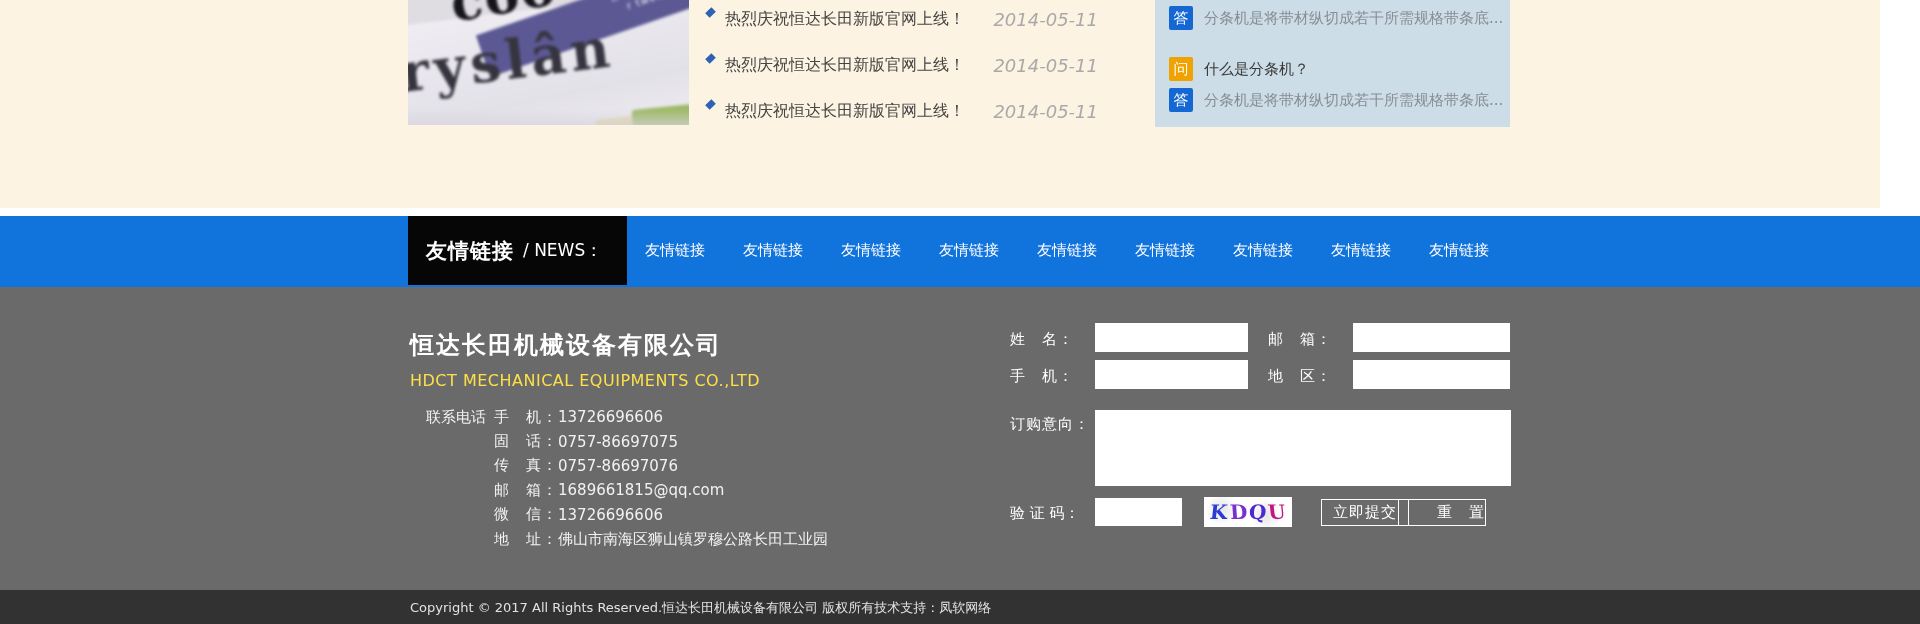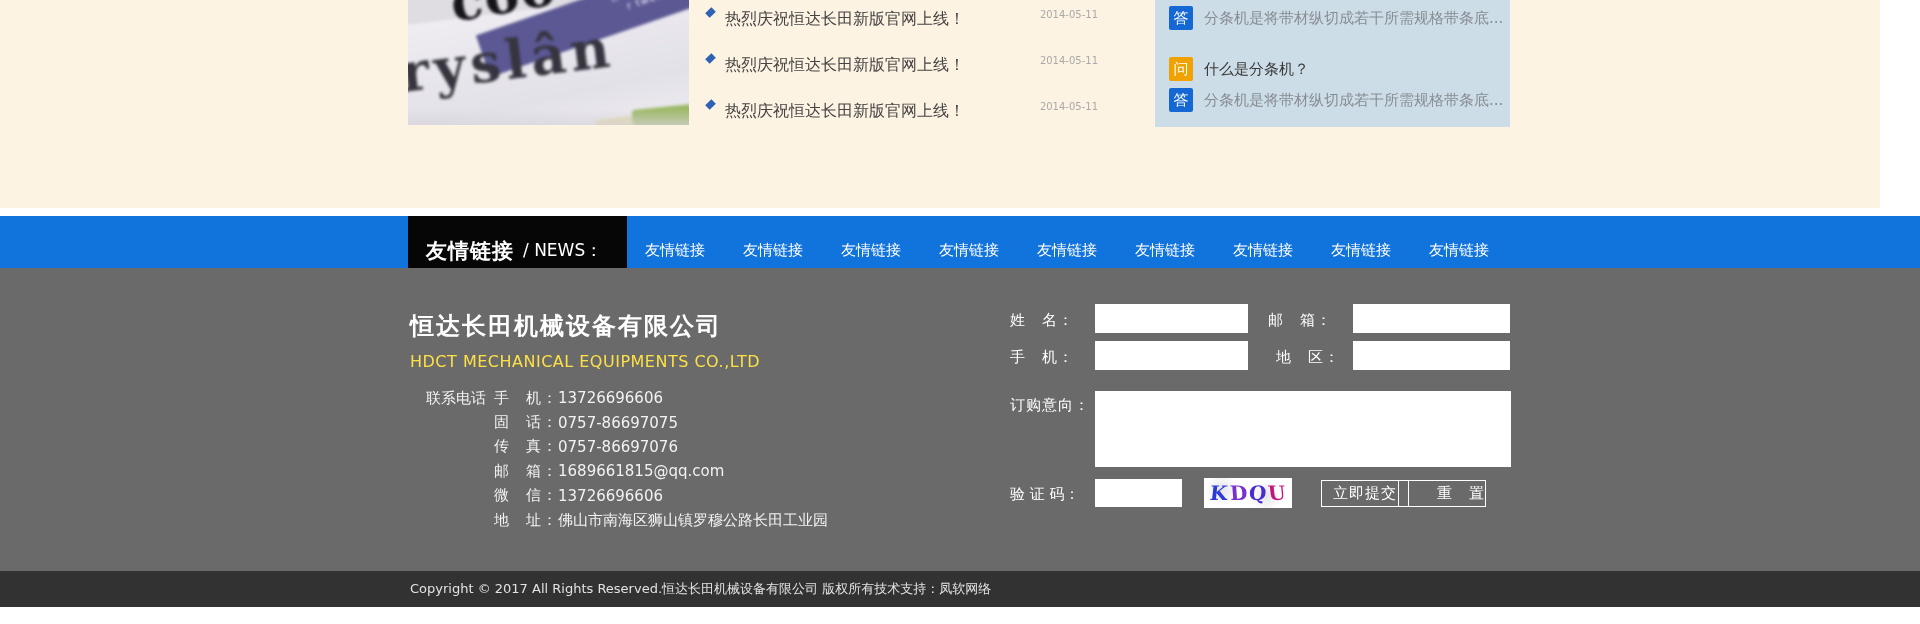--- a/index.html
+++ b/index.html
@@ -20,35 +20,35 @@
   .np-masthead { position:absolute; left:2px; top:38px; font-family:"DejaVu Serif","Liberation Serif",serif; font-weight:bold; font-size:54px; color:#36343e; transform:rotate(-7deg); letter-spacing:5px; }
   .np-blob-green { position:absolute; right:6px; bottom:-6px; width:60px; height:34px; background:#9db967; border-radius:4px; transform:rotate(-6deg); }
   .np-blob-cream { position:absolute; right:48px; bottom:-12px; width:54px; height:30px; background:#e4d9a8; border-radius:4px; transform:rotate(-6deg); }
   .np-fold { position:absolute; left:0; bottom:0; width:100%; height:26px; background:linear-gradient(180deg,rgba(230,228,234,0) 0%,#d6d3db 90%); }
 
   .news-list { position:absolute; left:297px; top:0; width:391px; }
   .news-item { display:flex; align-items:flex-start; height:26px; margin-bottom:20px; cursor:pointer; }
   .news-item:first-child { margin-top:9px; }
   .bullet { width:7px; height:7px; background:#2d62b5; transform:rotate(45deg) scale(0.9,1.25); margin-right:11px; flex-shrink:0; }
   .news-title { font-size:16px; color:#454545; white-space:nowrap; }
-  .news-date { margin-left:auto; font-size:10px; color:#a9a9a9; }
+  .news-date { margin-left:auto; font-size:18px; color:#a9a9a9;font-style:italic; }
 
   .qa-box { position:absolute; left:745px; top:0; width:355px; height:127px; background:#cddde7; }
   .qa-row { position:absolute; left:14px; right:8px; display:flex; align-items:center; white-space:nowrap; overflow:hidden; }
   .qa-row-1 { top:6px; }
   .qa-row-2 { top:57px; cursor:pointer; }
   .qa-row-3 { top:88px; }
   .badge { display:inline-block; width:24px; height:24px; line-height:24px; text-align:center; color:#fff; font-size:15px; border-radius:2px; margin-right:11px; flex-shrink:0; }
   .badge-a { background:#1568d4; }
   .badge-q { background:#efa200; }
   .qa-answer-text { font-size:15px; color:#878d93; }
   .qa-question-text { font-size:15px; color:#3a3a3a; }
 
   
-  .links-bar { height:52px; background:#1173dc; margin-top:8px; position:relative; }
+  .links-bar { height:71px; background:#1173dc; margin-top:8px; position:relative; }
   .links-title-box { position:absolute; left:-2px; top:0; width:219px; height:69px; background:#060606; display:flex; align-items:center; padding-left:18px; }
   .links-title { font-size:21px; font-weight:bold; color:#fff; letter-spacing:1px; }
   .links-subtitle { font-size:17px; color:#fff; margin-left:9px; }
   .links-nav { position:absolute; left:235px; top:0; height:69px; display:flex; align-items:center; }
   .link-item { font-size:15px; color:#fff; text-decoration:none; margin-right:38px; width:60px; text-align:center; cursor:pointer; }
 
   
   .footer { height:303px; background:#6a6a6a; position:relative; }
   .company-cn { position:absolute; left:0; top:42px; font-size:24px; font-weight:bold; color:#fff; letter-spacing:2px; }
   .company-en { position:absolute; left:0; top:84px; font-size:16px; color:#fde047; letter-spacing:0.5px; }
@@ -61,21 +61,21 @@
 
   .form-label { position:absolute; font-size:15px; color:#fff; letter-spacing:1px; white-space:nowrap; }
   .form-input { position:absolute; height:29px; background:#fff; border:none; outline:none; padding:0 6px; font-size:14px; color:#333; }
   .in-name  { left:685px; top:36px; width:153px; }
   .in-email { left:943px; top:36px; width:157px; }
   .in-phone { left:685px; top:73px; width:153px; }
   .in-region{ left:943px; top:73px; width:157px; }
   .lb-name  { left:600px; top:43px; }
   .lb-email { left:858px; top:43px; }
   .lb-phone { left:600px; top:80px; }
-  .lb-region{ left:858px; top:80px;margin-left:8px; }
+  .lb-region{ left:858px; top:80px; }
   .lb-intent{ left:600px; top:128px; }
   .lb-captcha{ left:600px; top:217px; letter-spacing:0; }
   .form-textarea { position:absolute; left:685px; top:123px; width:416px; height:76px; background:#fff; border:none; outline:none; resize:none; padding:6px; font-size:14px; color:#333; }
   .in-captcha { left:685px; top:211px; width:87px; height:28px; }
   .captcha-img { position:absolute; left:794px; top:210px; width:88px; height:30px; background:#fff; display:flex; align-items:center; justify-content:center; cursor:pointer;
                  background-image:radial-gradient(circle at 20% 40%, rgba(150,150,150,.25) 0, rgba(150,150,150,0) 22%),
                                   radial-gradient(circle at 70% 60%, rgba(150,150,150,.25) 0, rgba(150,150,150,0) 24%); }
   .cl { font-size:20px; font-weight:bold; font-family:"DejaVu Serif","Liberation Serif",serif; }
   .cl-k { color:#2b3bd6; transform:skewX(-6deg); }
   .cl-d { color:#7a2fd0; transform:skewX(4deg); margin-left:2px; }

